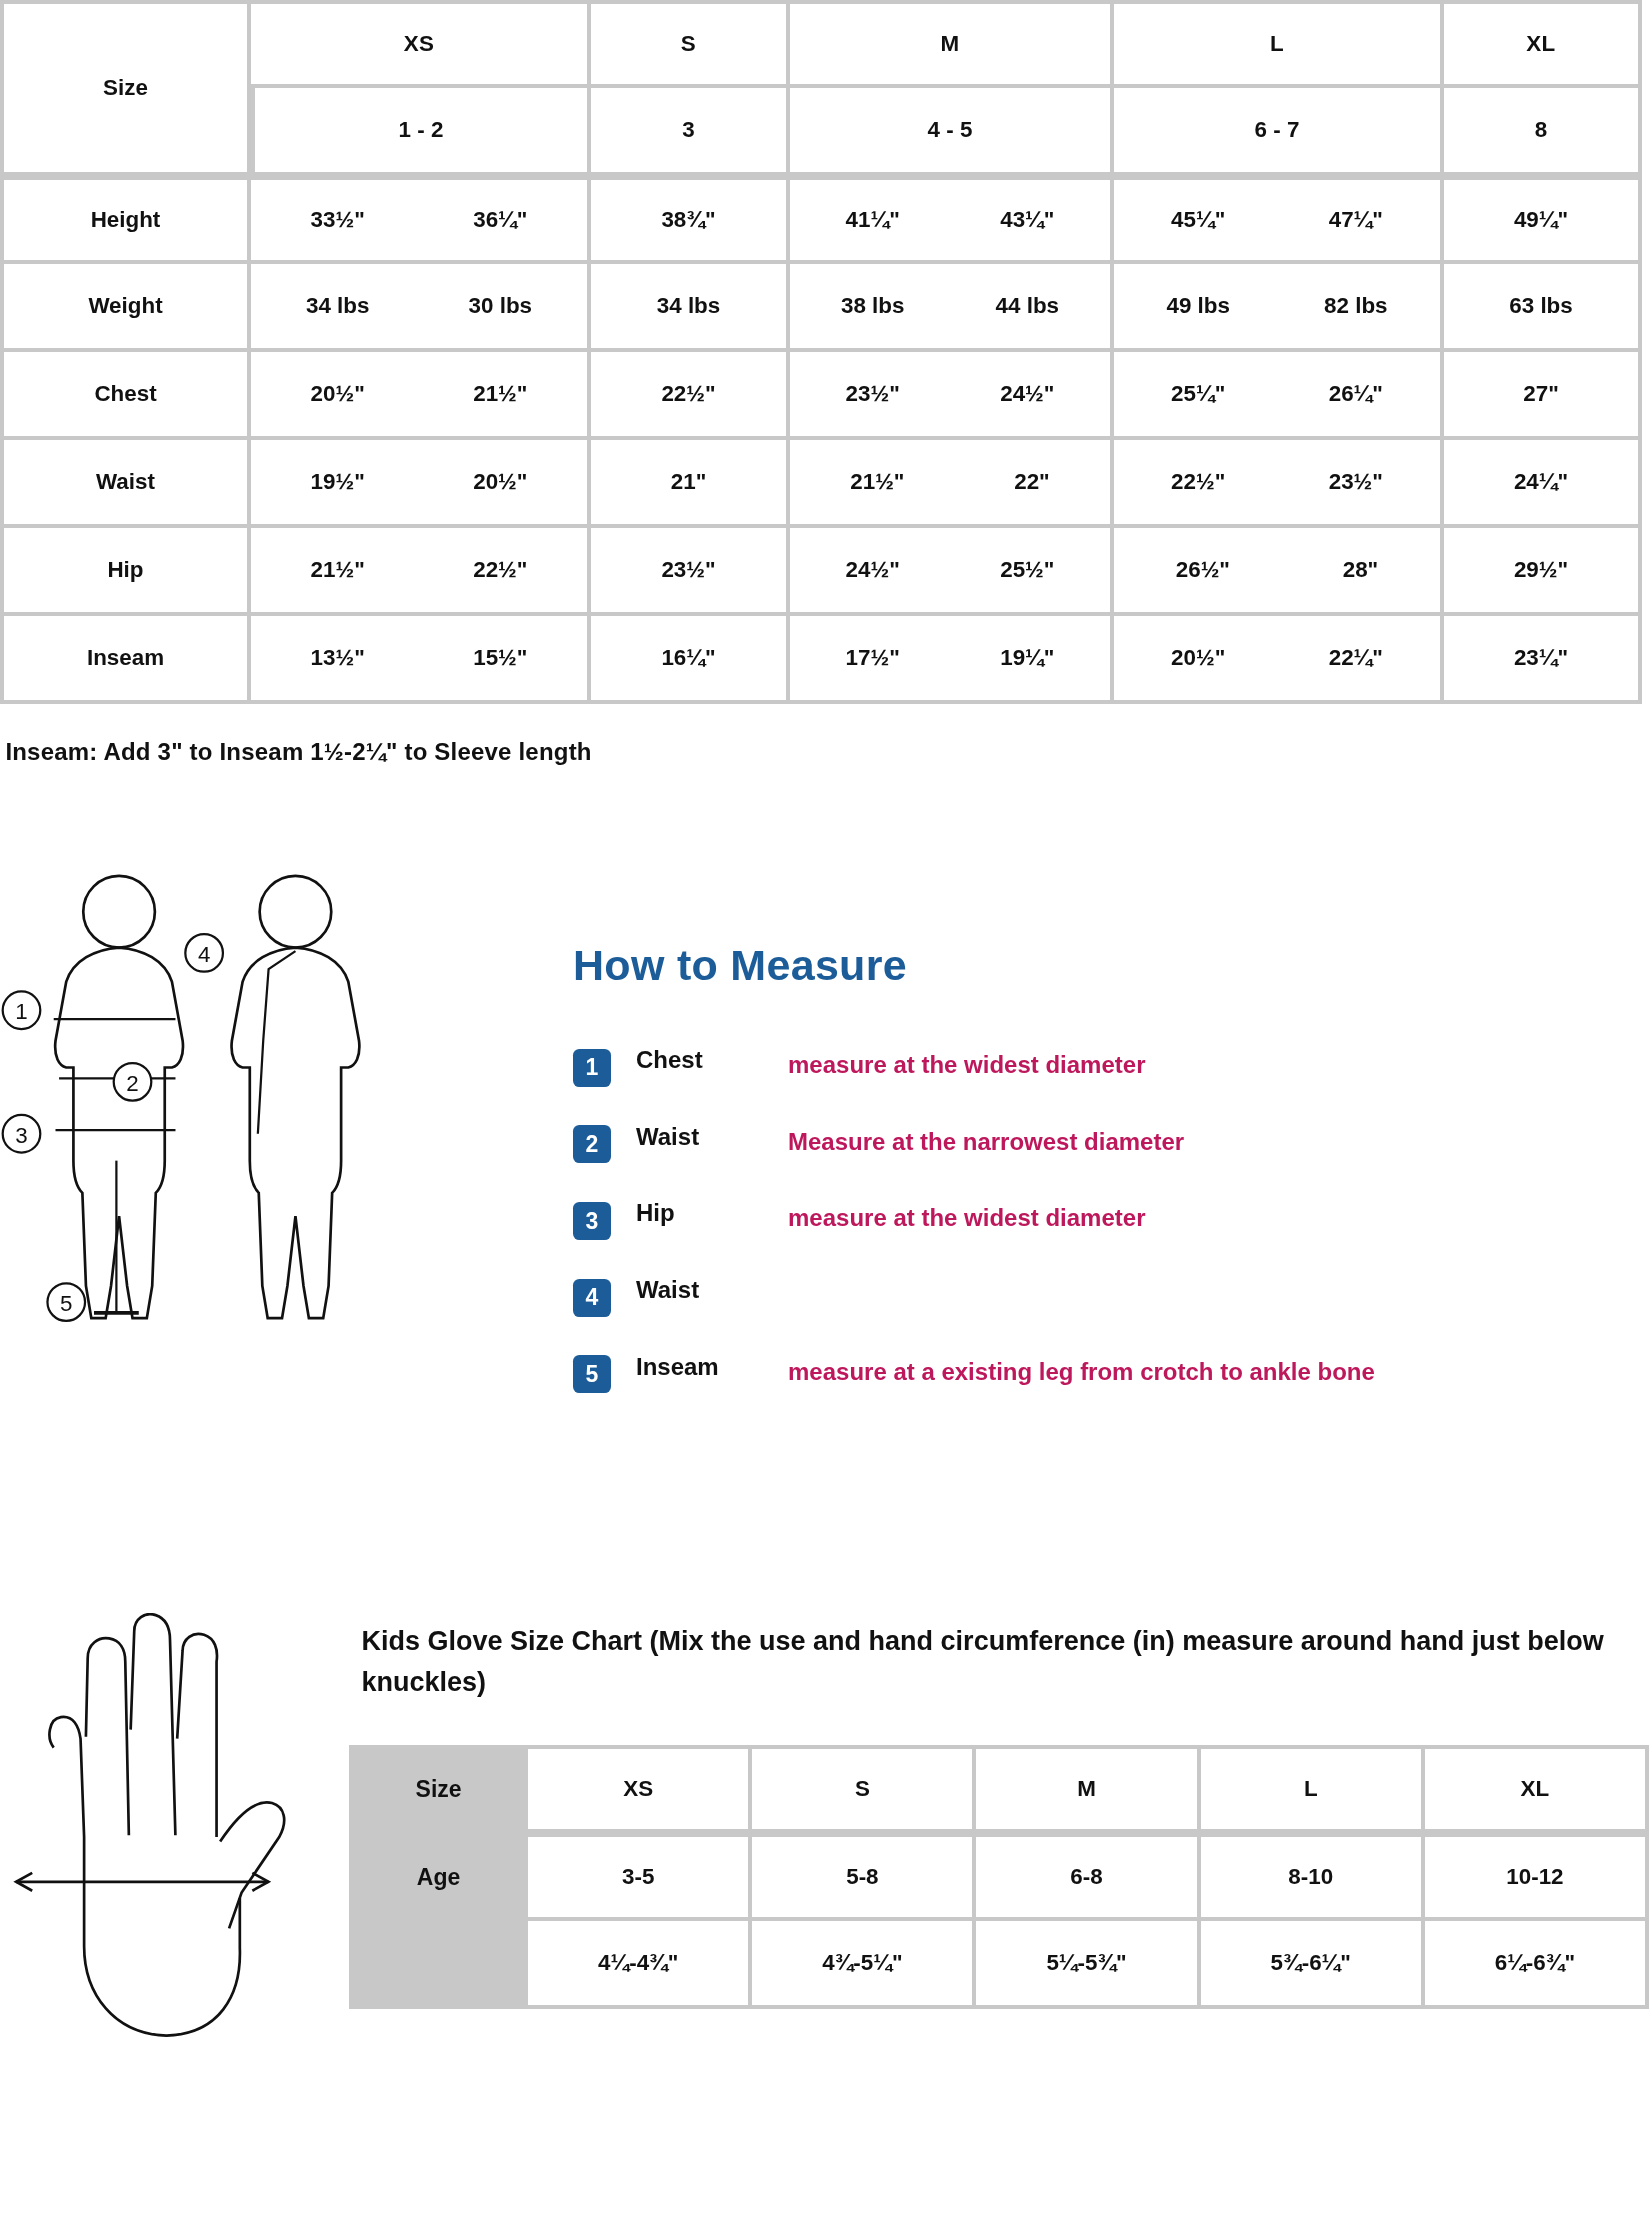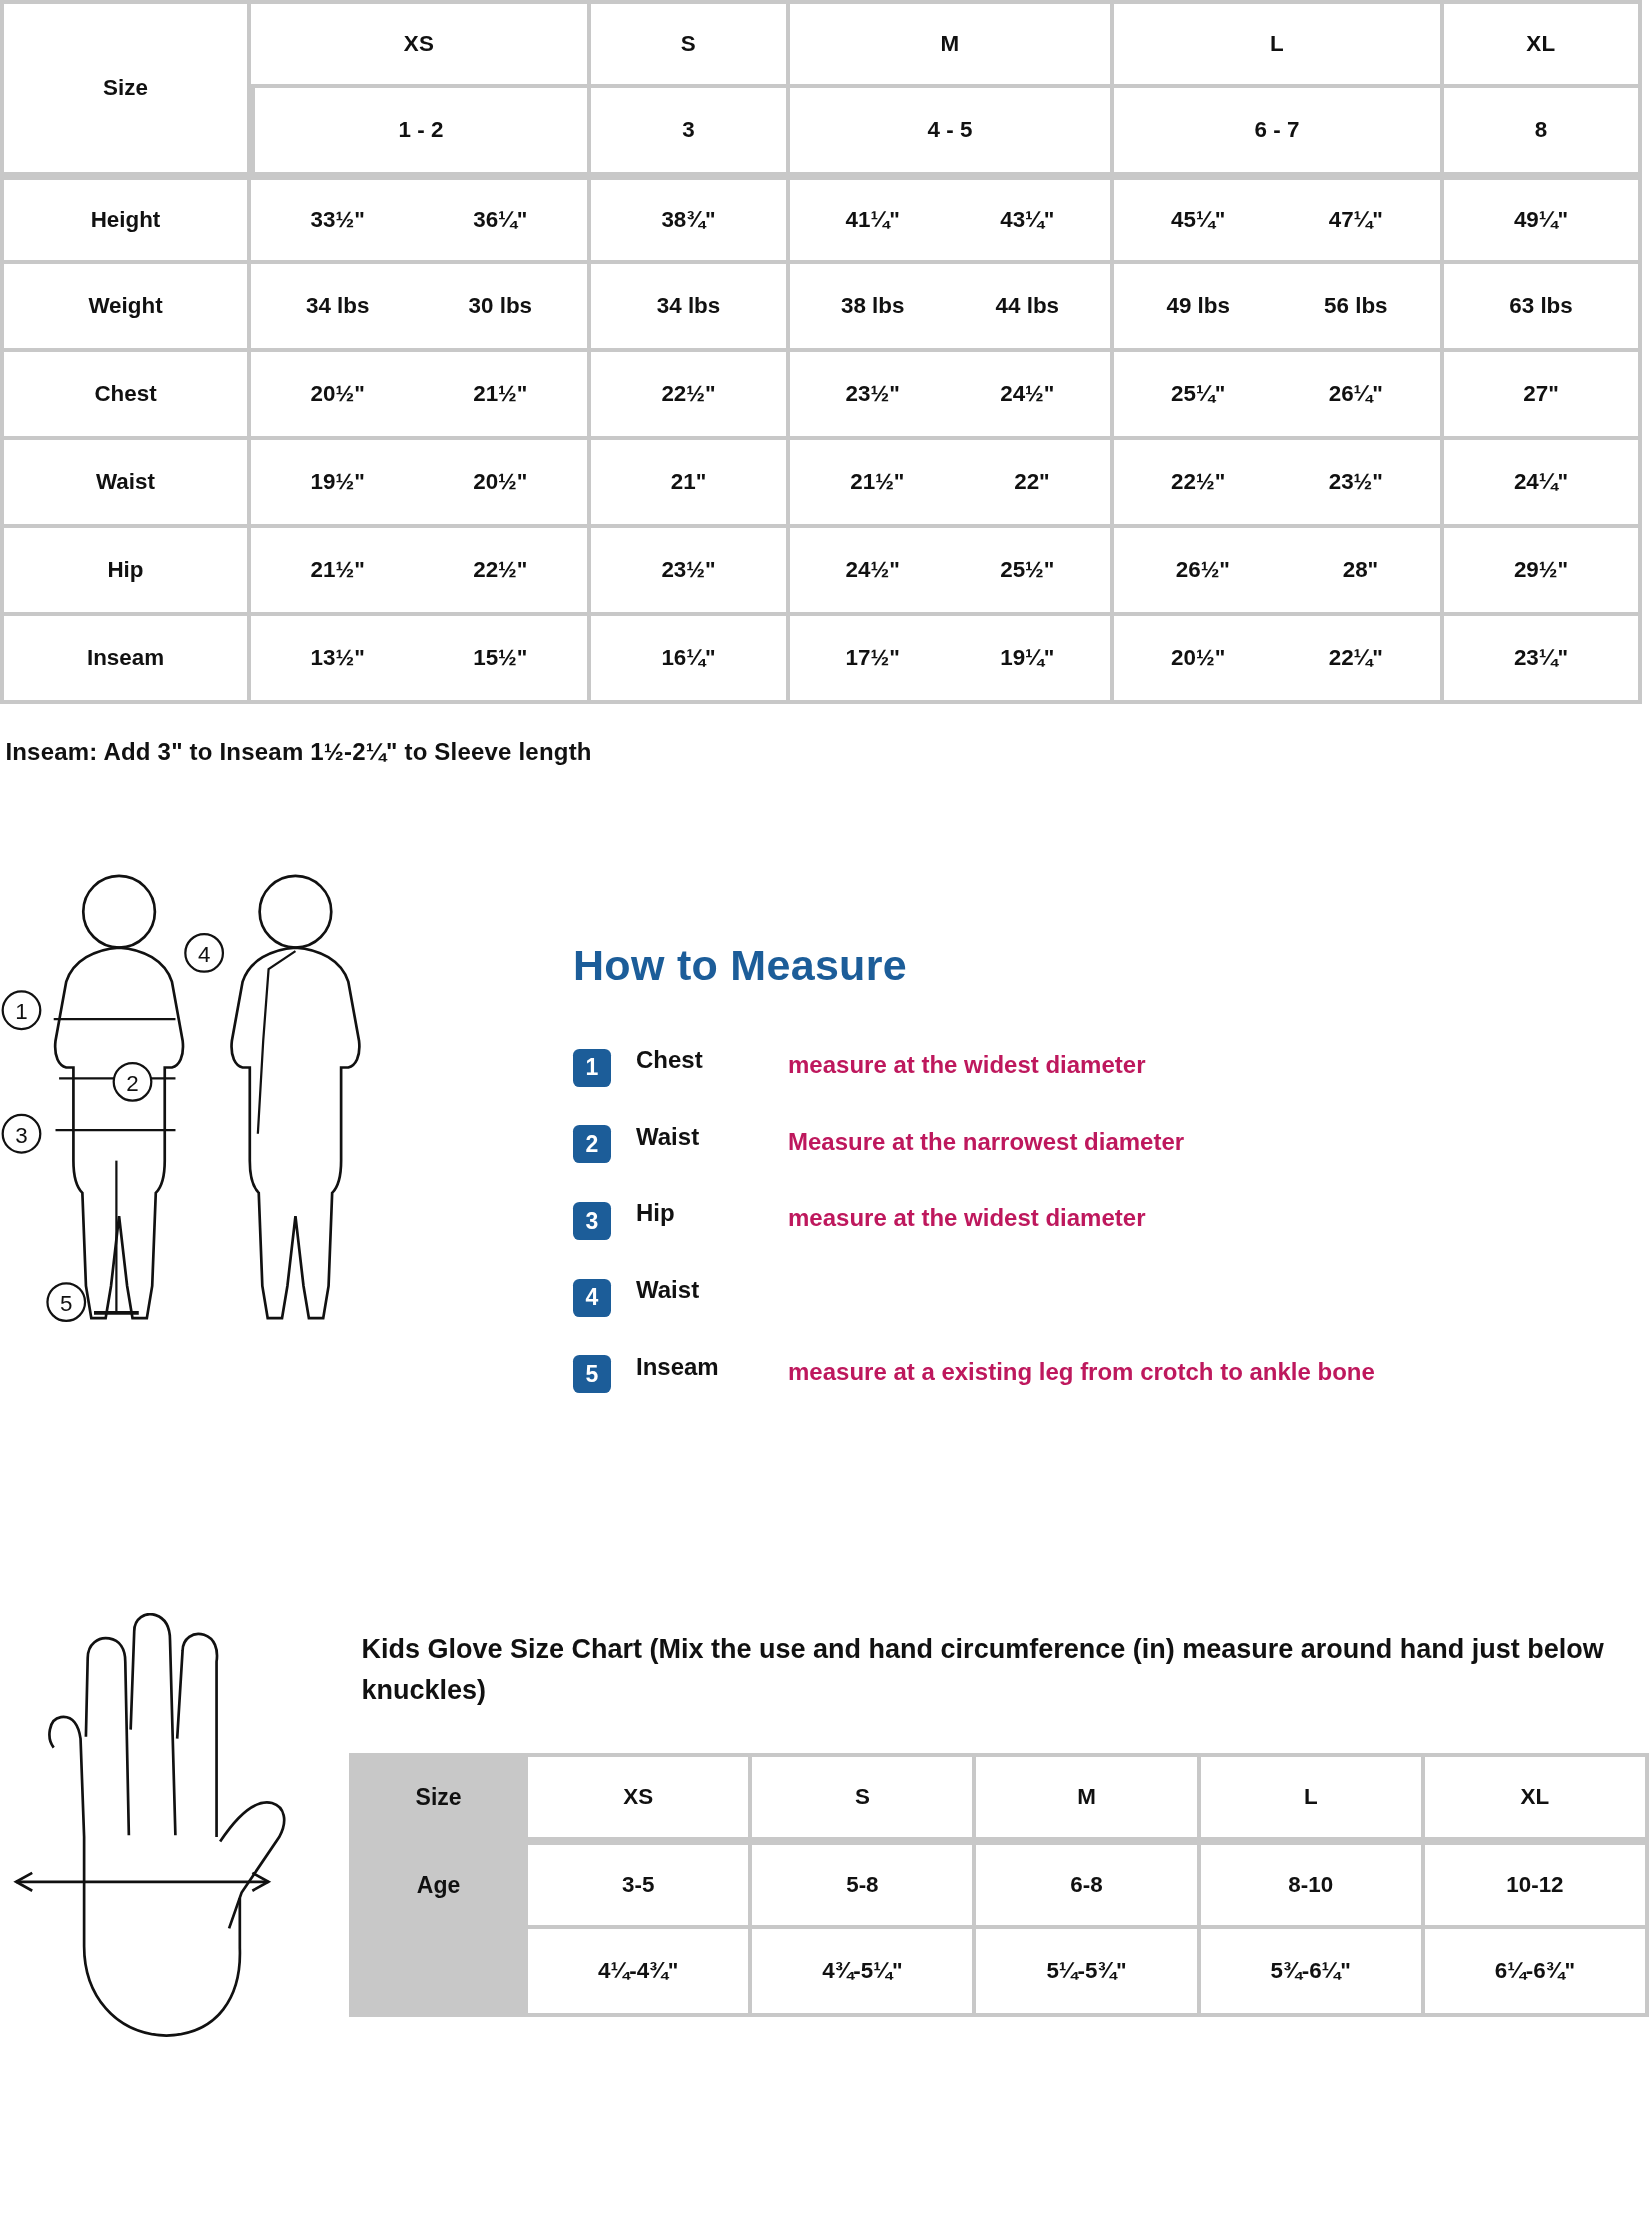--- a/index.html
+++ b/index.html
@@ -166,21 +166,21 @@
   }
   .glove-right {
     flex: 1 1 auto;
     padding-right: 0;
   }
   .glove-heading {
     font-size: 27px;
     font-weight: 700;
     color: #111111;
     line-height: 1.5;
-    margin: 16px 0 43px 0;
+    margin: 8px 0 43px 0;
     padding-left: 12.5px;
   }
   table.glove-table {
     width: 1300px;
     border-collapse: separate;
     border-spacing: 0;
     table-layout: fixed;
     background: #c8c8c8;
   }
   table.glove-table td, table.glove-table th {
@@ -279,21 +279,21 @@
             </td>
             <td class="col-m">
               <div class="cellvals">
                 <span>38 lbs</span>
                 <span>44 lbs</span>
               </div>
             </td>
             <td class="col-l">
               <div class="cellvals">
                 <span>49 lbs</span>
-                <span>56 lbs</span>
+                <span>82 lbs</span>
               </div>
             </td>
             <td class="col-xl">
               <div class="cellvals">
                 <span>63 lbs</span>
               </div>
             </td>
           </tr>
           <tr>
             <td class="col-label rowlabel">Chest</td>

